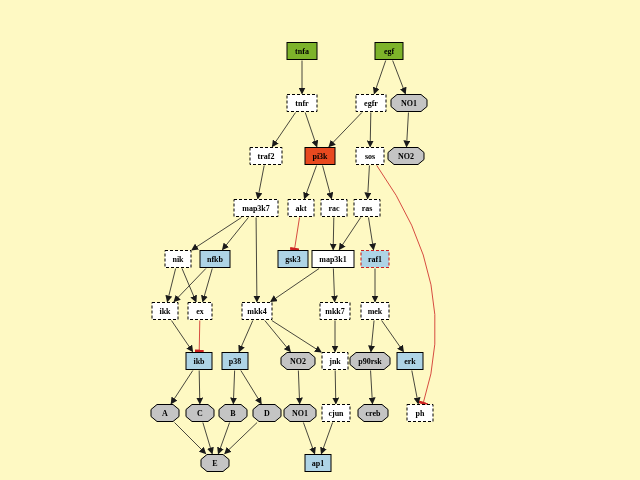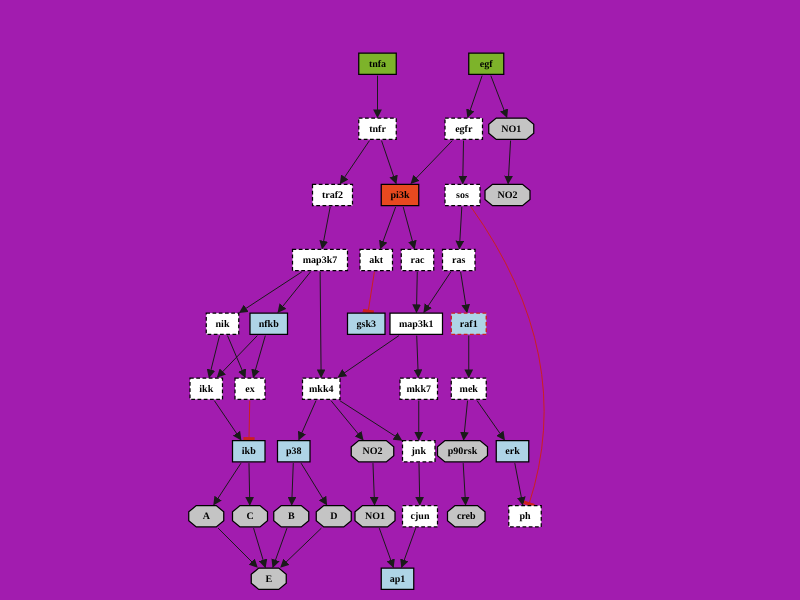--- a/index.html
+++ b/index.html
@@ -1,20 +1,20 @@
 <!DOCTYPE html>
 <html><head>
 <meta charset="utf-8">
 <style>
   html,body{margin:0;padding:0;}
   body{
     width:640px;height:480px;overflow:hidden;background:#ffffff;
     font-family:"Liberation Serif","DejaVu Serif",serif;
   }
-  #stage{position:relative;width:640px;height:480px;background:#a21caf;}
+  #stage{position:relative;width:640px;height:480px;background:#fef9c3;}
   #graph{position:absolute;left:0;top:0;}
   .nlabel{
     font-family:"Liberation Serif","DejaVu Serif",serif;
     font-size:8px;font-weight:600;fill:#000;
     text-anchor:middle;pointer-events:none;
   }
 </style>
 </head>
 <body>
 

